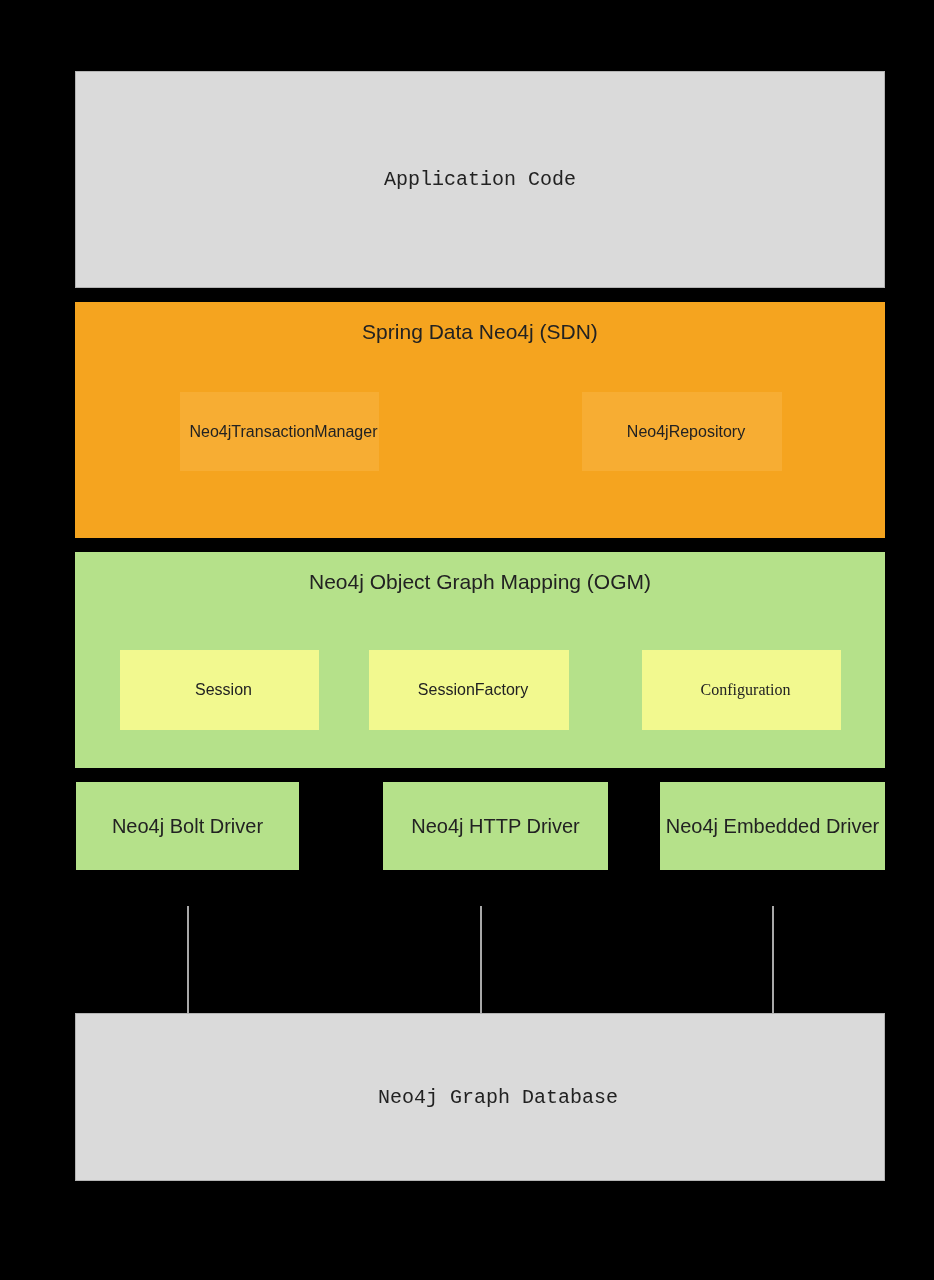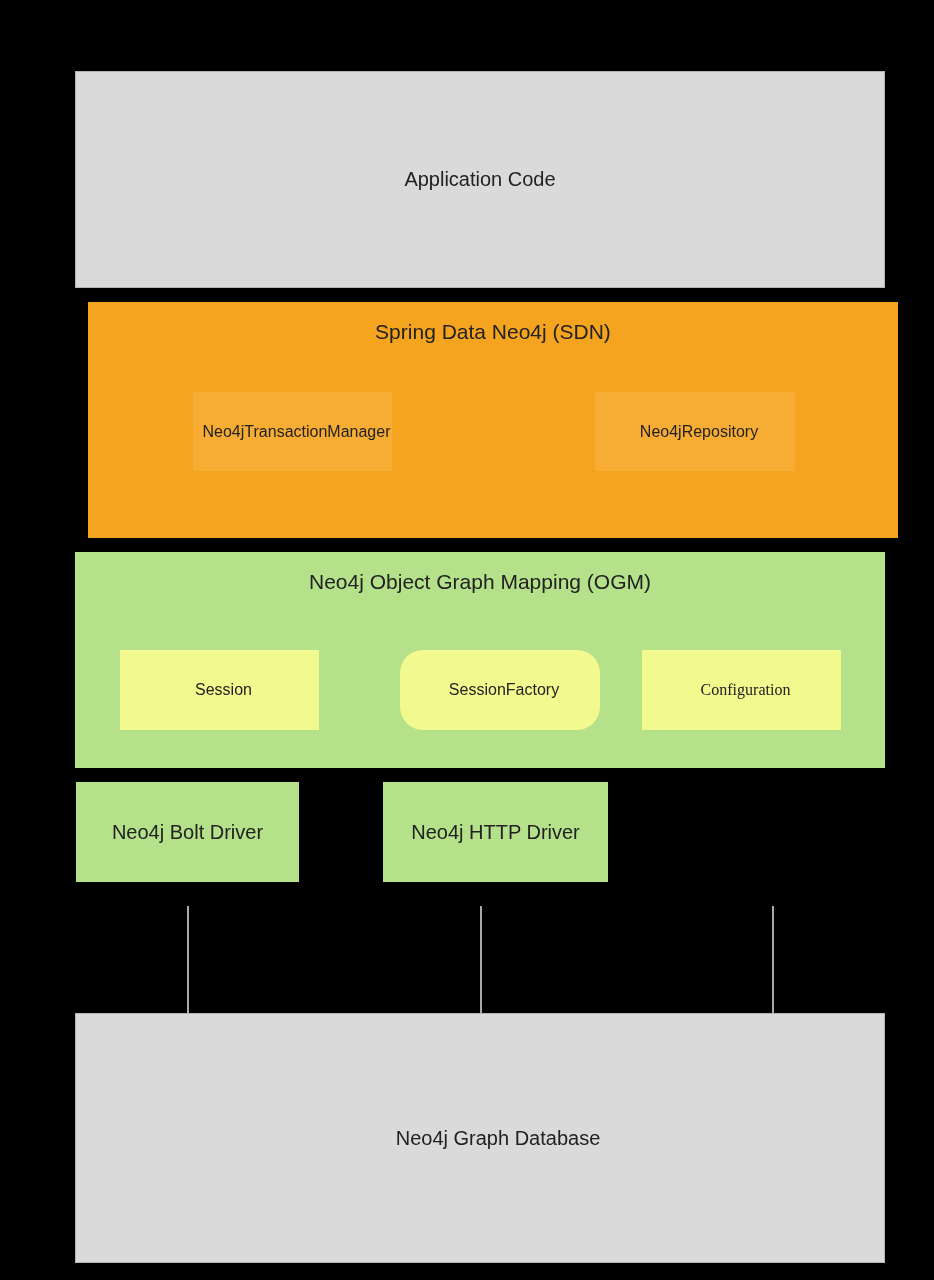--- a/index.html
+++ b/index.html
@@ -19,51 +19,52 @@
     background: var(--background);
     font-family: "Liberation Sans", "DejaVu Sans", sans-serif;
     color: var(--text);
     overflow: hidden;
   }
   .canvas { position: relative; width: 934px; height: 1280px; }
   .box { position: absolute; }
   .center-label {
     display: flex; align-items: center; justify-content: center;
     text-align: center;
+    font-family: Liberation Mono, monospace;
   }
   .gray {
     background: var(--gray-box);
     border: 1px solid var(--gray-border);
     font-size: 20px;
   }
   .app-code { left: 75px; top: 71px; width: 810px; height: 217px; }
-  .database { left: 75px; top: 1013px; width: 810px; height: 250px; padding-left: 36px; }
+  .database { left: 75px; top: 1013px; width: 810px; height: 168px; padding-left: 36px; }
 
-  .sdn { left: 75px; top: 302px; width: 810px; height: 236px; background: var(--orange-box); margin-left: 13px; }
+  .sdn { left: 75px; top: 302px; width: 810px; height: 236px; background: var(--orange-box); }
   .ogm { left: 75px; top: 552px; width: 810px; height: 216px; background: var(--green-box); }
   .layer-title {
     position: absolute; left: 0; top: 18px; width: 100%;
     text-align: center; font-size: 21px;
   }
   .inner {
     position: absolute;
     display: flex; align-items: center; justify-content: center;
     font-size: 16px; text-align: center; padding-left: 8px;
   }
   .sdn .inner { background: var(--orange-inner); top: 90px; height: 79px; }
   .inner.tx-manager { left: 105px; width: 199px; }
   .inner.repository { left: 507px; width: 200px; justify-content: center; }
 
   .ogm .inner { background: var(--yellow-inner); top: 98px; height: 80px; }
   .inner.session { left: 45px; width: 199px; }
-  .inner.session-factory { left: 325px; width: 200px; border-radius: 23px; }
+  .inner.session-factory { left: 294px; width: 200px; }
   .inner.configuration { left: 567px; width: 199px; font-family: Liberation Serif, serif; }
 
   .driver {
-    position: absolute; top: 782px; height: 100px;
+    position: absolute; top: 782px; height: 88px;
     background: var(--green-box);
     display: flex; align-items: center; justify-content: center;
     font-size: 20px; text-align: center;
   }
   .driver.bolt { left: 76px; width: 223px; }
   .driver.http { left: 383px; width: 225px; }
   .driver.embedded { left: 660px; width: 225px; }
 
   .connector {
     position: absolute; top: 906px; width: 2px; height: 107px;
@@ -104,20 +105,23 @@
       <span>Configuration</span>
     </div>
   </div>
 
   <div class="driver bolt">
     <span>Neo4j Bolt Driver</span>
   </div>
   <div class="driver http">
     <span>Neo4j HTTP Driver</span>
   </div>
+  <div class="driver embedded">
+    <span>Neo4j Embedded Driver</span>
+  </div>
 
   <div class="connector c1"></div>
   <div class="connector c2"></div>
   <div class="connector c3"></div>
 
   <div class="box gray center-label database">
     <span>Neo4j Graph Database</span>
   </div>
 
 </div>

